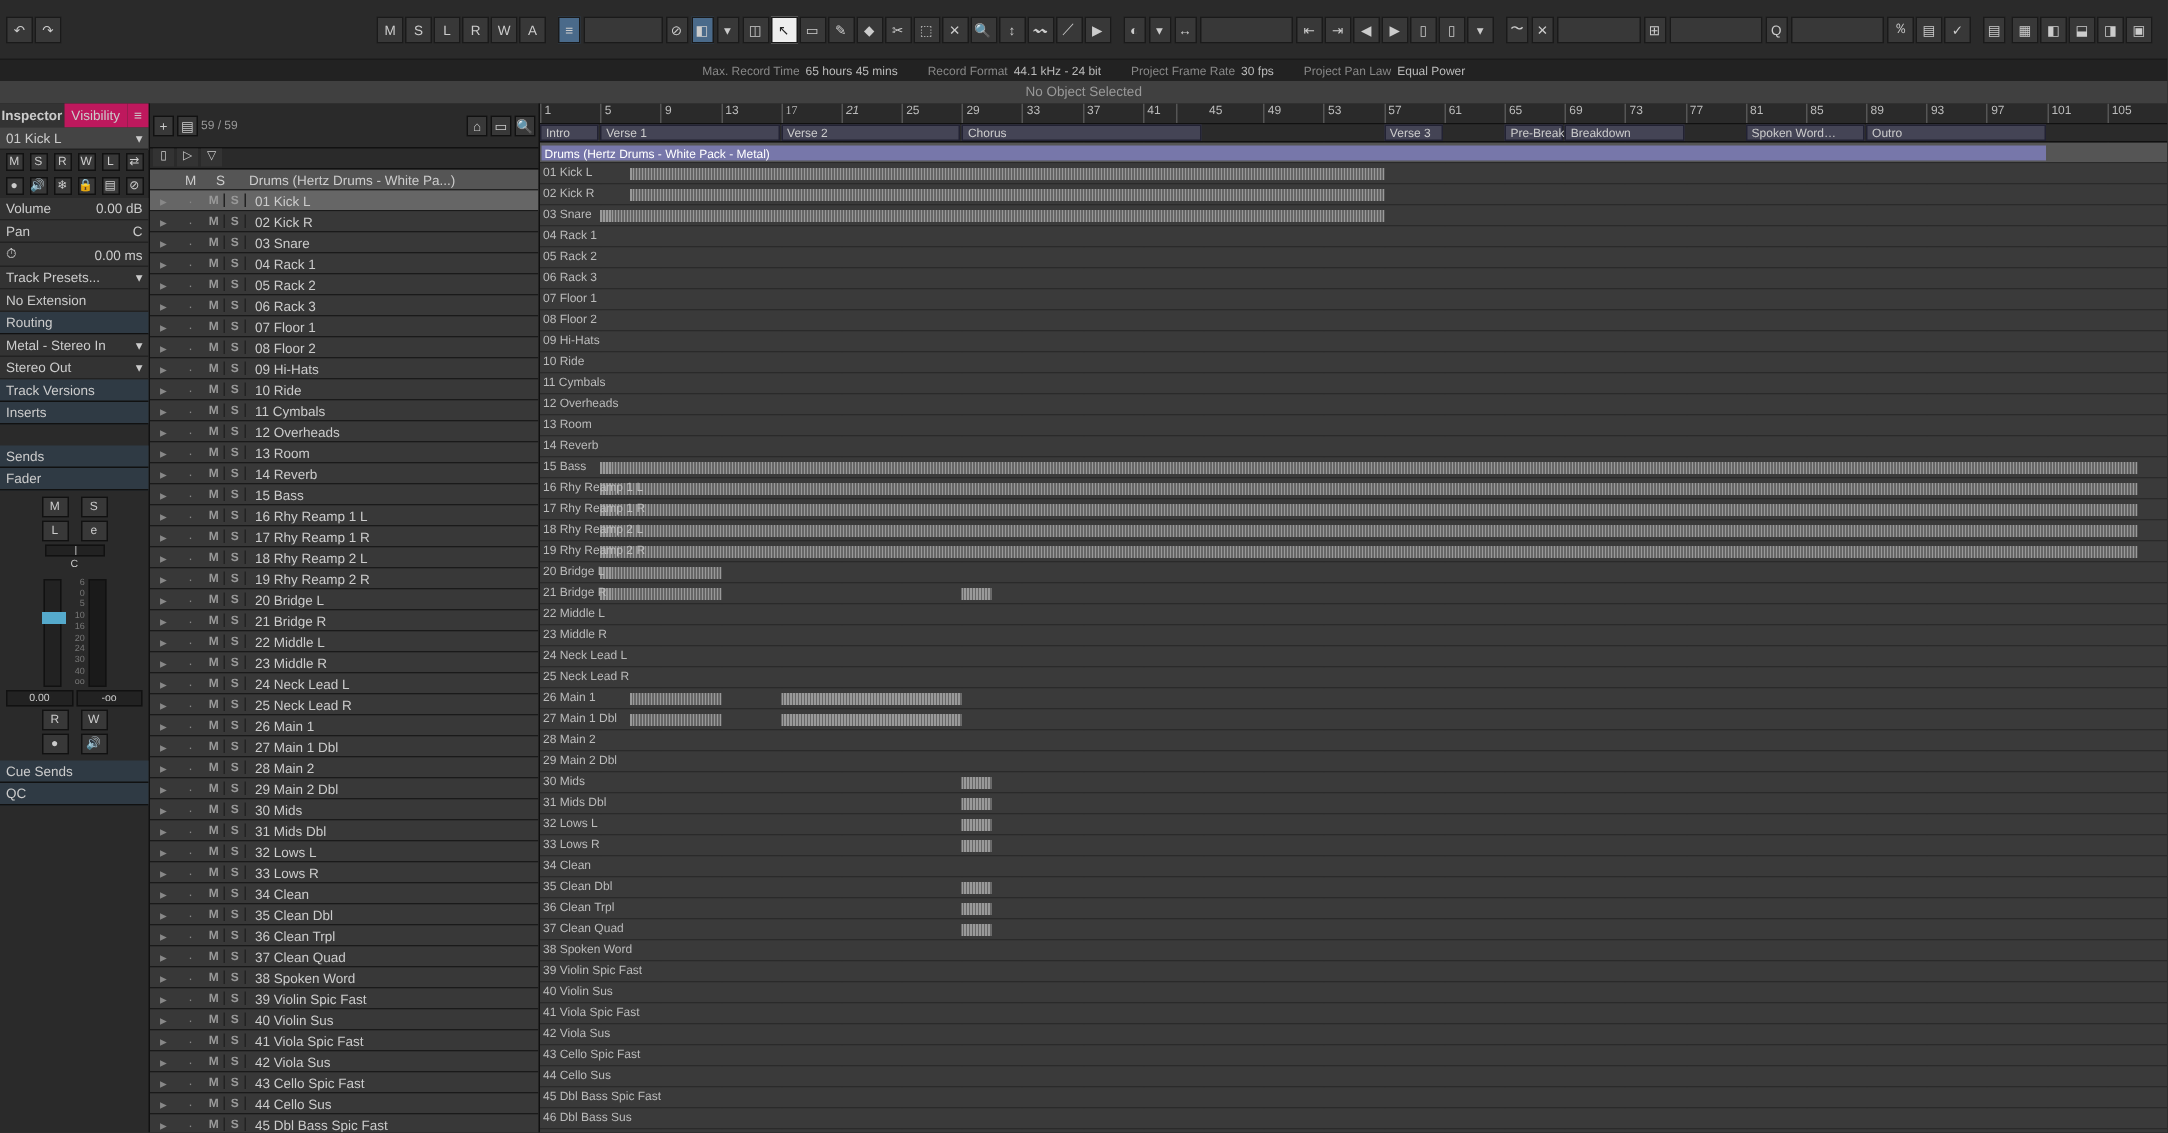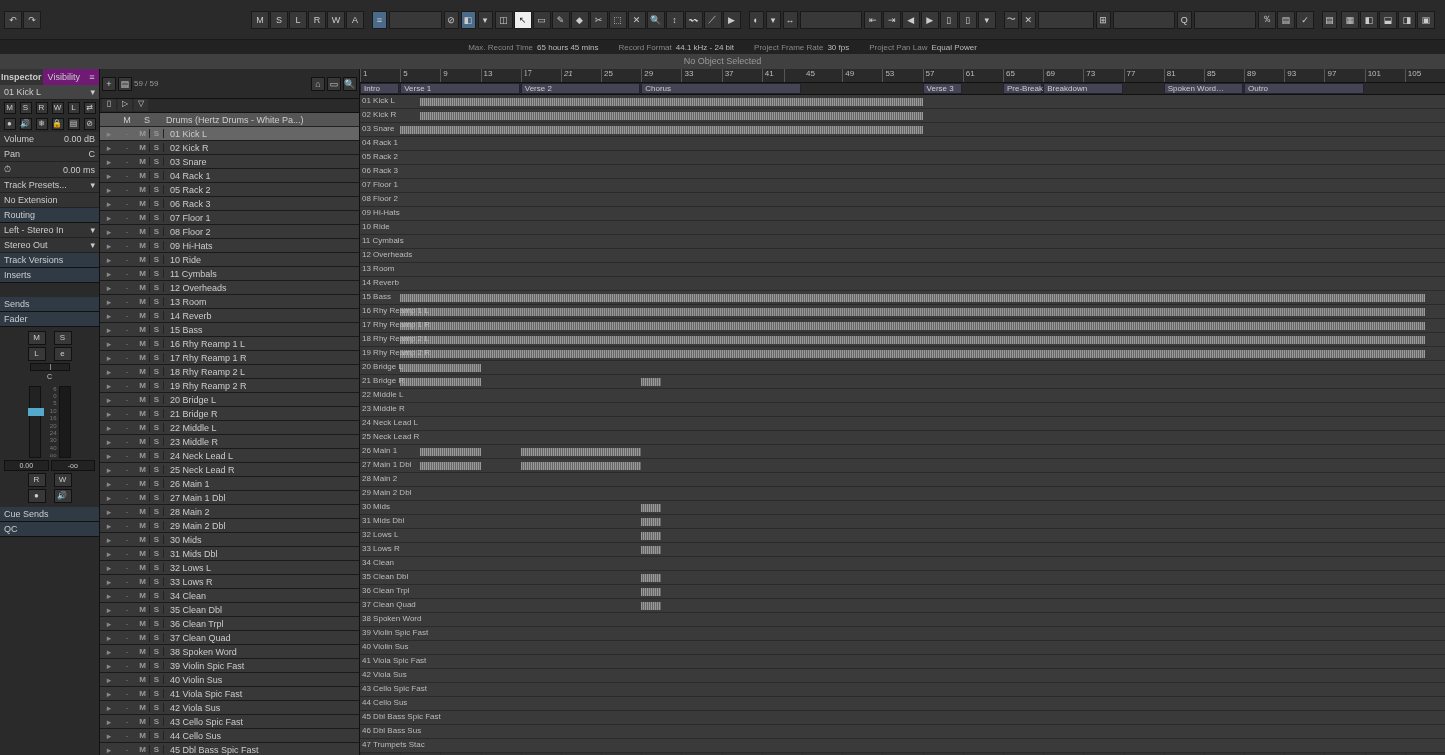--- a/index.html
+++ b/index.html
@@ -21,21 +21,21 @@
 
 
 .infoline { height: 15px; background: #404040; text-align: center; font-size: 9px; line-height: 15px; color: #999; }
 
 
 .main { display: flex; height: calc(755px - 40px - 14px - 15px); }
 
 
 .inspector { width: 100px; background: #2a2a2a; border-right: 1px solid #111; display: flex; flex-direction: column; font-size: 9px; }
 .insp-tabs { display: flex; height: 16px; }
-.insp-tab { flex: 1; text-align: center; line-height: 16px; background: #701a75; cursor: pointer; }
+.insp-tab { flex: 1; text-align: center; line-height: 16px; background: #be185d; cursor: pointer; }
 .insp-tab.active { background: #333; font-weight: bold; }
 .insp-track { background: #444; padding: 2px 4px; display: flex; justify-content: space-between; align-items: center; border-bottom: 1px solid #222; }
 .insp-btnrow { display: flex; gap: 1px; padding: 2px; justify-content: space-around; }
 .insp-btnrow .b { width: 12px; height: 12px; background: #383838; border: 1px solid #111; text-align: center; line-height: 10px; font-size: 8px; cursor: pointer; }
 .insp-row { padding: 2px 4px; display: flex; justify-content: space-between; align-items: center; background: #333; border-bottom: 1px solid #222; }
 .insp-section { background: #2f3a44; padding: 2px 4px; border-bottom: 1px solid #111; cursor: pointer; }
 .insp-fader { height: 180px; display: flex; flex-direction: column; align-items: center; padding: 4px; gap: 2px; }
 .fader-btns { display: flex; gap: 8px; }
 .fader-btns .fb { width: 18px; height: 14px; background: #383838; border: 1px solid #111; text-align: center; line-height: 12px; font-size: 8px; }
 .fader-pan { width: 40px; height: 10px; background: #222; border: 1px solid #111; position: relative; }
@@ -213,21 +213,21 @@
       </div>
     <div class="insp-row">
         <span>Track Presets...</span>
         <span>▾</span>
       </div>
     <div class="insp-row">
         <span>No Extension</span>
       </div>
     <div class="insp-section"><span>Routing</span></div>
     <div class="insp-row">
-        <span>Left - Stereo In</span>
+        <span>Metal - Stereo In</span>
         <span>▾</span>
       </div>
     <div class="insp-row">
         <span>Stereo Out</span>
         <span>▾</span>
       </div>
     <div class="insp-section"><span>Track Versions</span></div>
     <div class="insp-section"><span>Inserts</span></div>
     <div style="height:14px"></div>
     <div class="insp-section"><span>Sends</span></div>
@@ -678,20 +678,23 @@
         <div class="gridline" style="left: 683.148px;"></div>
         <div class="gridline" style="left: 723.333px;"></div>
         <div class="gridline" style="left: 763.519px;"></div>
         <div class="gridline" style="left: 803.704px;"></div>
         <div class="gridline" style="left: 843.889px;"></div>
         <div class="gridline" style="left: 884.074px;"></div>
         <div class="gridline" style="left: 924.259px;"></div>
         <div class="gridline" style="left: 964.444px;"></div>
         <div class="gridline" style="left: 1004.63px;"></div>
         <div class="gridline" style="left: 1044.81px;"></div>
+        <div class="lane-row folder">
+          <div class="clip" style="left: 0px; width: 1004.63px; background: rgb(119, 119, 170);"><span style="font-size:8px;padding-left:2px;color:#fff">Drums (Hertz Drums - White Pack - Metal)</span></div>
+        </div>
         <div class="lane-row">
           <div class="lane-label">01 Kick L</div>
           <div class="wave" style="left: 60.2778px; width: 502.315px;"></div>
         </div>
         <div class="lane-row">
           <div class="lane-label">02 Kick R</div>
           <div class="wave" style="left: 60.2778px; width: 502.315px;"></div>
         </div>
         <div class="lane-row">
           <div class="lane-label">03 Snare</div>

